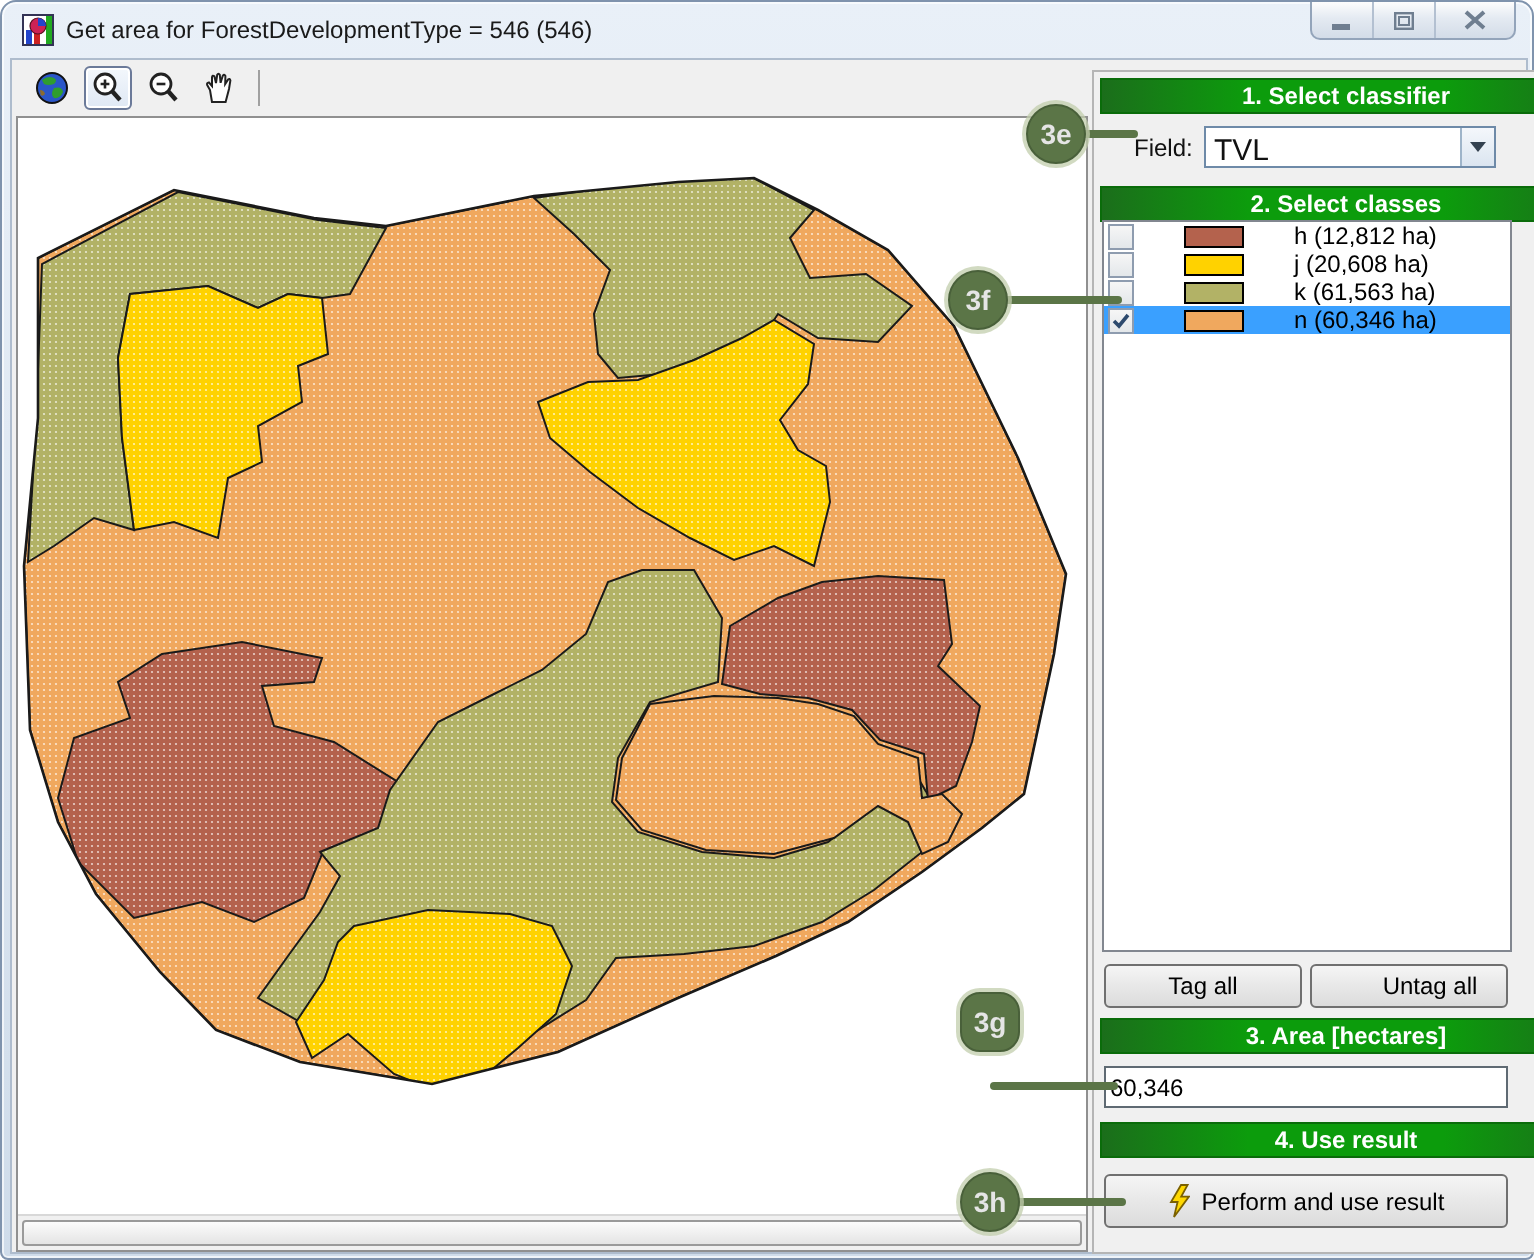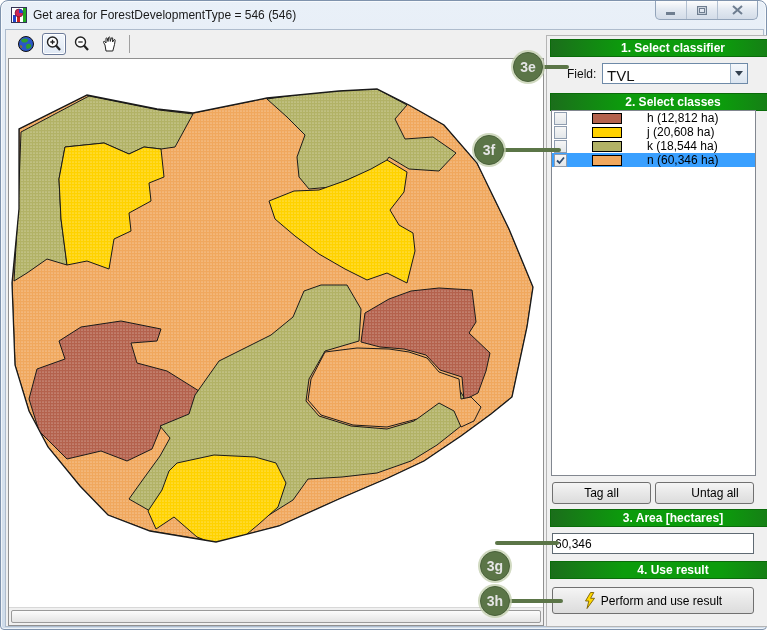--- a/index.html
+++ b/index.html
@@ -225,21 +225,21 @@
             <span class="row-label">h (12,812 ha)</span>
           </div>
           <div class="list-row">
             <div class="chk"></div>
             <div class="swatch" style="background: rgb(255, 210, 0);"></div>
             <span class="row-label">j (20,608 ha)</span>
           </div>
           <div class="list-row">
             <div class="chk"></div>
             <div class="swatch" style="background: rgb(178, 178, 102);"></div>
-            <span class="row-label">k (18,544 ha)</span>
+            <span class="row-label">k (61,563 ha)</span>
           </div>
           <div class="list-row selected">
             <div class="chk">
               <svg width="9" height="9" viewBox="0 0 9 9">
                 <path d="M1,4.5 L3.5,7 L8,1.5" fill="none" stroke="#2d4a6e" stroke-width="1.8"></path>
               </svg>
             </div>
             <div class="swatch" style="background: rgb(240, 168, 94);"></div>
             <span class="row-label">n (60,346 ha)</span>
           </div>
@@ -261,17 +261,17 @@
     </div>
 
   </div>
 
   <div id="callout-layer">
       <div class="callout-line" style="left: 527px; top: 64px; width: 41px;"></div>
       <div class="callout-circle" style="left: 512px; top: 51px;">3e</div>
       <div class="callout-line" style="left: 488px; top: 147px; width: 72px;"></div>
       <div class="callout-circle" style="left: 473px; top: 134px;">3f</div>
       <div class="callout-line" style="left: 494px; top: 540px; width: 64px;"></div>
-      <div class="callout-circle" style="left: 479px; top: 550px;">3g</div>
+      <div class="callout-circle" style="left: 479px; top: 495px; border-radius: 10px;">3g</div>
       <div class="callout-line" style="left: 494px; top: 598px; width: 68px;"></div>
       <div class="callout-circle" style="left: 479px; top: 585px;">3h</div>
     </div>
 </div>
 
 </body></html>

